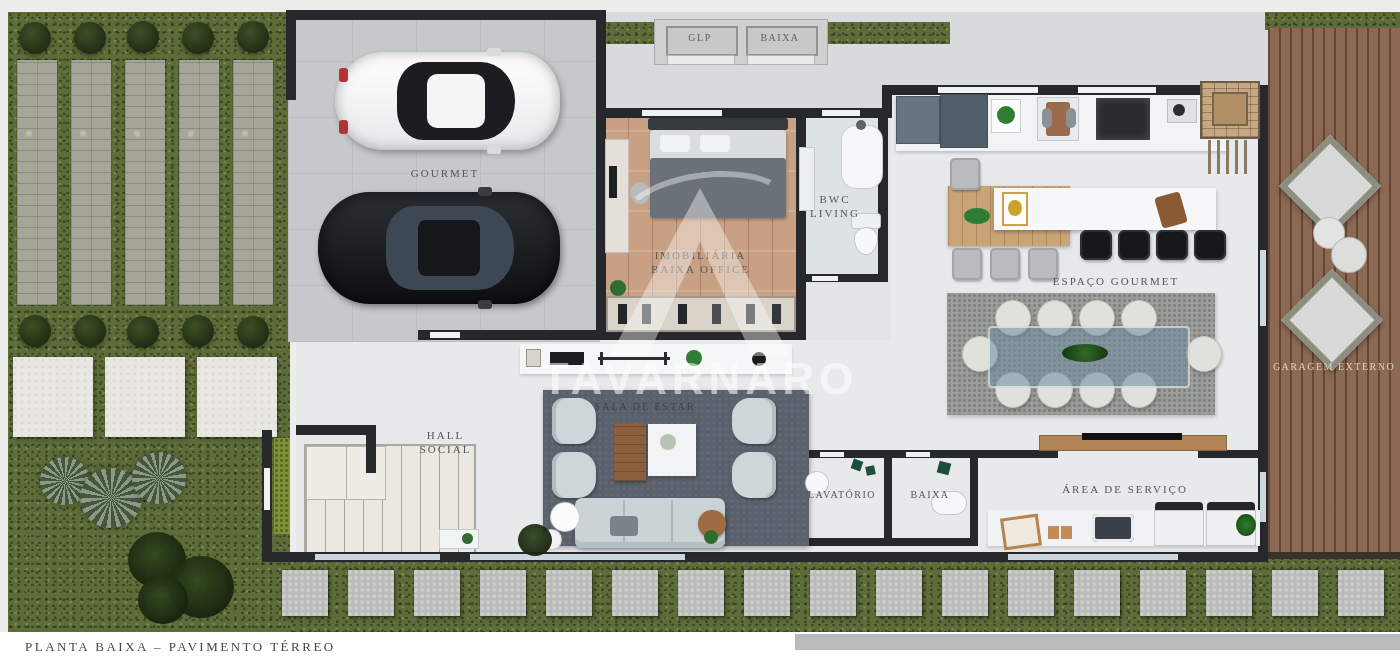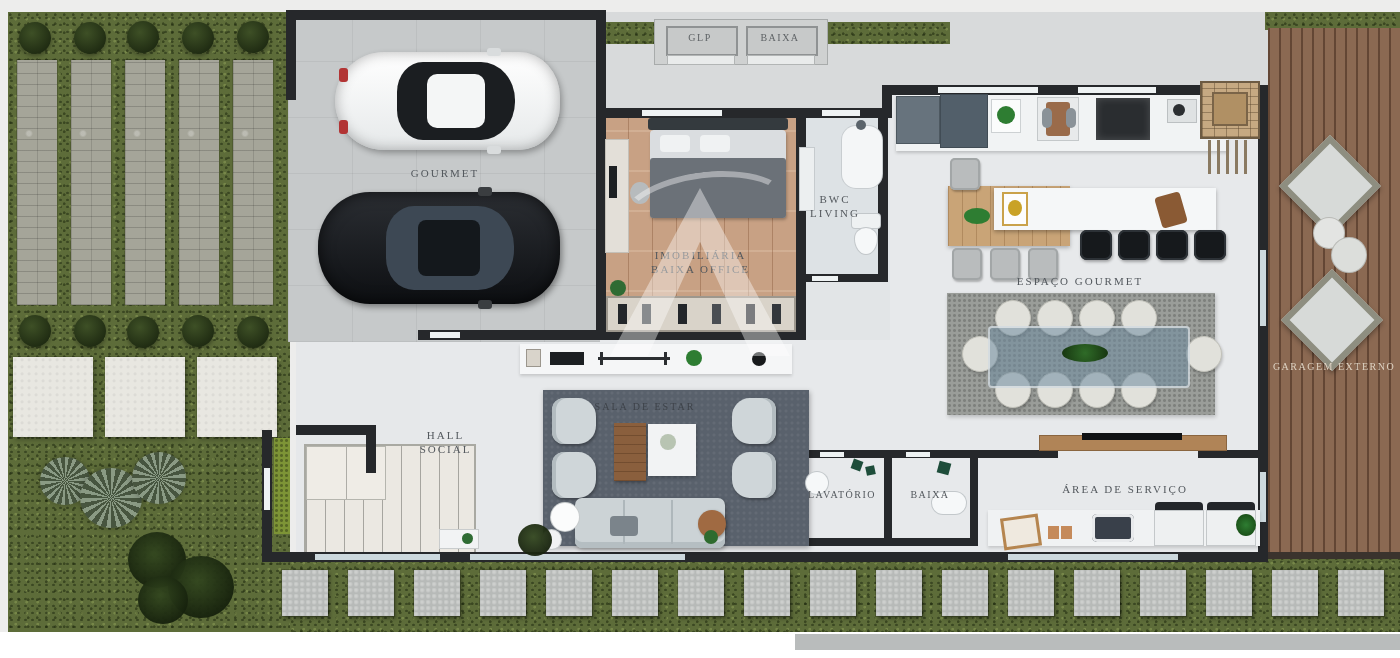--- a/index.html
+++ b/index.html
@@ -320,33 +320,35 @@
 
   <div class="lbl" style="left:380px;top:166px;width:130px;"><span>GOURMET</span></div>
   <div class="lbl" style="left:628px;top:248px;width:145px;">
     <span>IMOBILIÁRIA</span><br>
     <span>BAIXA OFFICE</span>
   </div>
   <div class="lbl" style="left:800px;top:192px;width:70px;">
     <span>BWC</span><br>
     <span>LIVING</span>
   </div>
-  <div class="lbl" style="left:980px;top:274px;width:200px;"><span>ESPAÇO GOURMET</span></div>
+  <div class="lbl" style="left:1016px;top:274px;width:200px;"><span>ESPAÇO GOURMET</span></div>
   <div class="lbl" style="left:590px;top:400px;width:110px;font-size:10px;color:#3e434a;"><span>SALA DE ESTAR</span></div>
   <div class="lbl" style="left:408px;top:428px;width:75px;">
     <span>HALL</span><br>
     <span>SOCIAL</span>
   </div>
   <div class="lbl small-lbl" style="left:800px;top:488px;width:84px;"><span>LAVATÓRIO</span></div>
   <div class="lbl small-lbl" style="left:892px;top:488px;width:76px;"><span>BAIXA</span></div>
   <div class="lbl" style="left:1025px;top:482px;width:200px;"><span>ÁREA DE SERVIÇO</span></div>
   <div class="lbl small-lbl" style="left:1272px;top:360px;width:124px;color:#ddd2c2;"><span>GARAGEM EXTERNO</span></div>
 
   <div class="abs" style="left:525px;top:178px;width:350px;height:256px;pointer-events:none;">
     <div class="abs" style="left:95px;top:-6px;width:160px;height:70px;border:6px solid transparent;border-top:6px solid rgba(255,255,255,.4);border-radius:50%;transform:rotate(-7deg);"></div>
     <div class="abs" style="left:85px;top:10px;width:180px;height:168px;background:rgba(255,255,255,.4);
          clip-path:polygon(50% 0%, 100% 100%, 79% 100%, 50% 32%, 21% 100%, 0% 100%);"></div>
+    <div class="abs wm" style="left:0;top:176px;width:350px;text-align:center;font-family:'Liberation Sans',sans-serif;font-weight:bold;font-size:44px;letter-spacing:5px;"><span>TAVARNARO</span></div>
   </div>
 
   <div class="abs" style="left:0;top:632px;width:1400px;height:26px;background:#ffffff;"></div>
   <div class="abs" style="left:795px;top:634px;width:605px;height:16px;background:#b9bcbc;"></div>
+  <div id="caption"><span>PLANTA BAIXA – PAVIMENTO TÉRREO</span></div>
 
 </div>
 
 </body></html>

